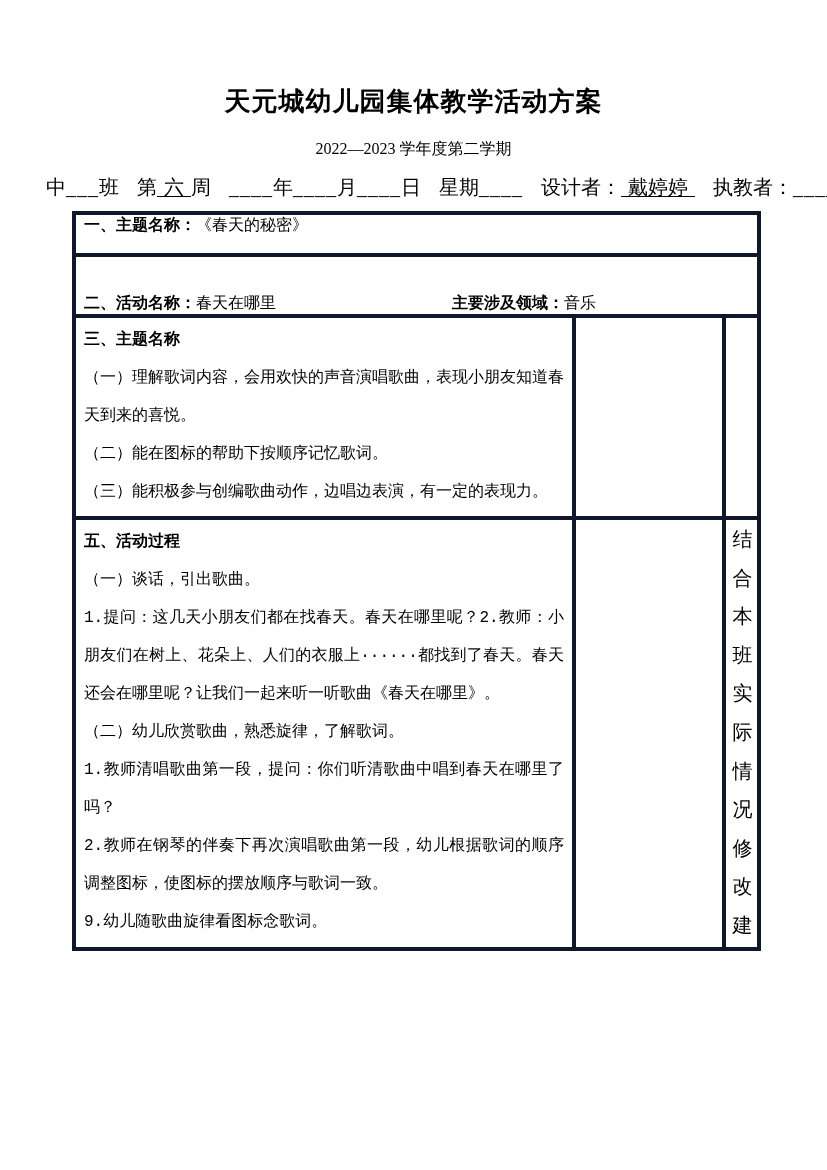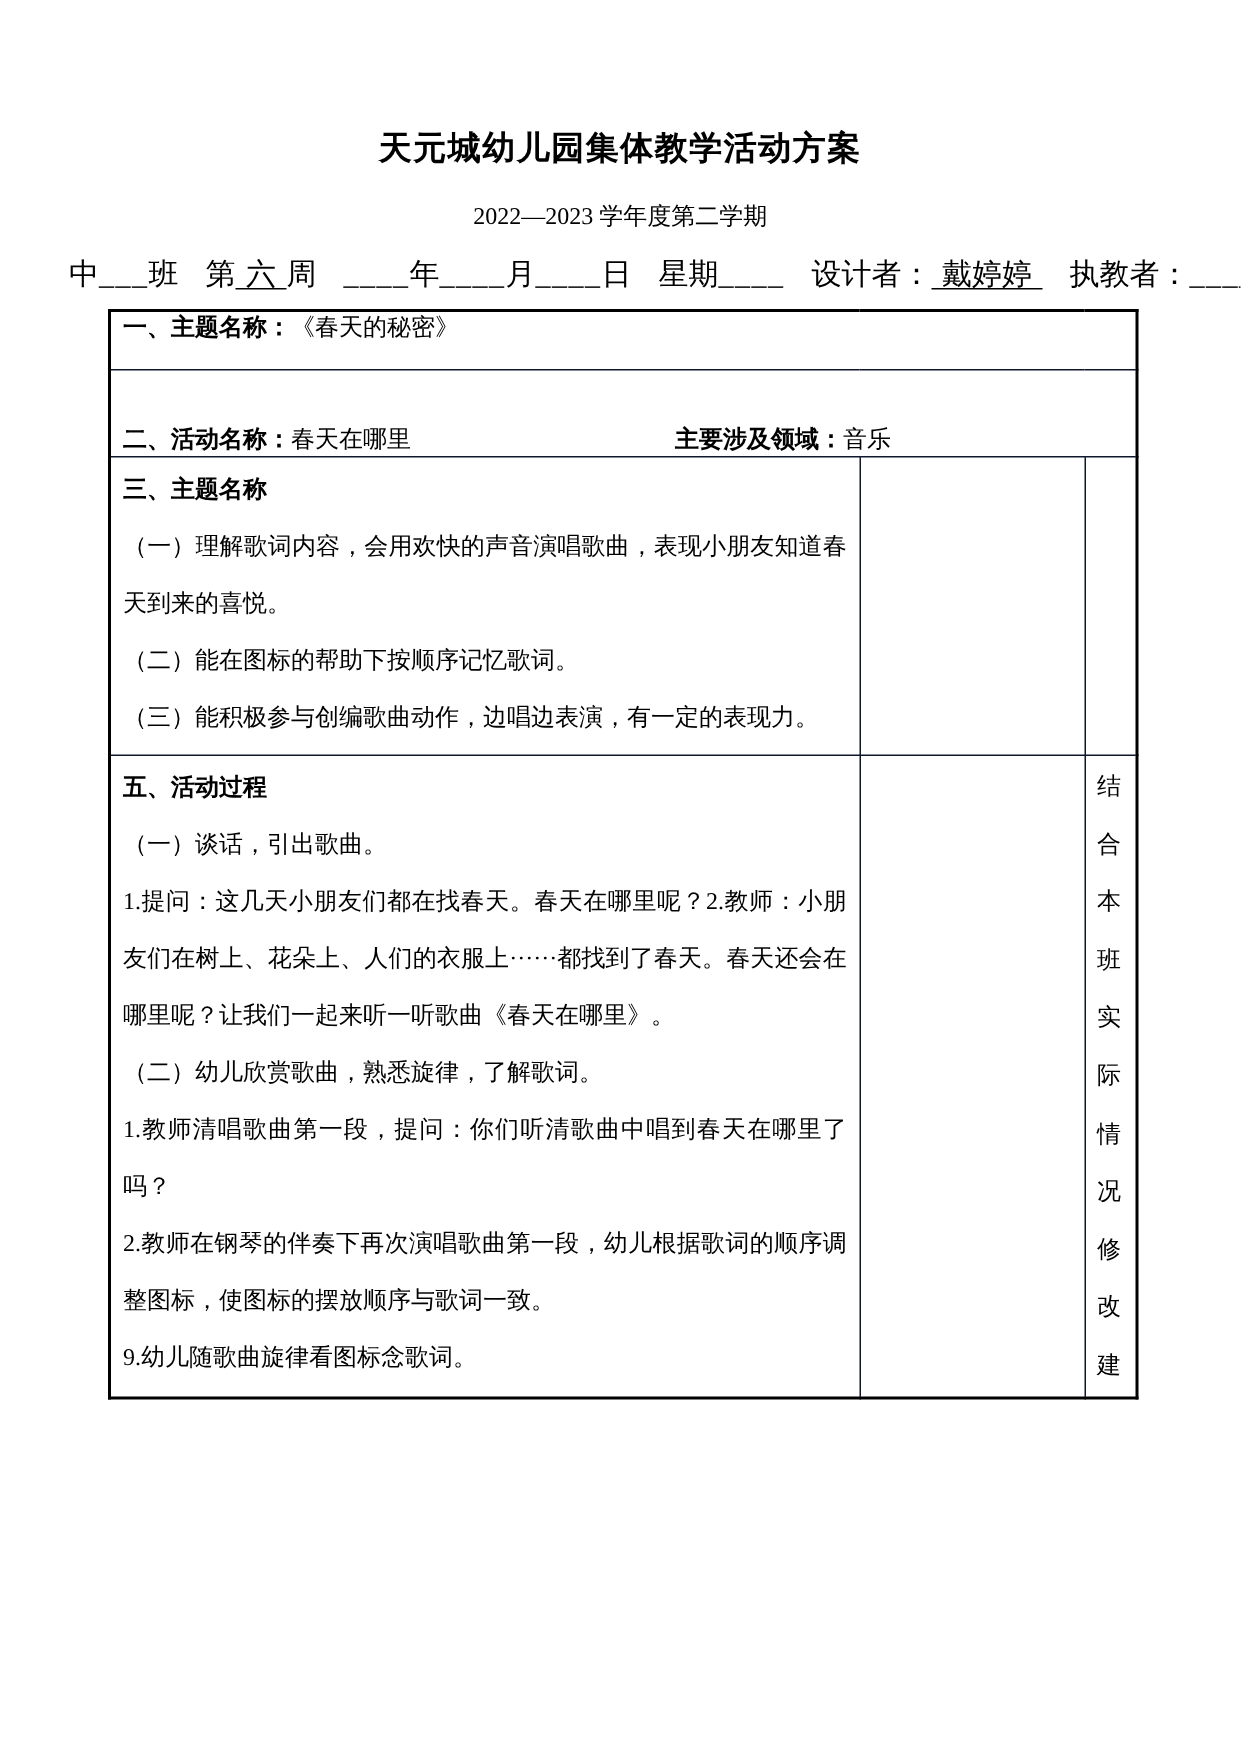--- a/index.html
+++ b/index.html
@@ -10,21 +10,21 @@
     font-family: "Liberation Serif", "DejaVu Serif", serif;
     overflow: hidden;
   }
   .page { width: 827px; height: 1170px; position: relative; }
 
   .title {
     margin-top: 84px;
     text-align: center;
     font-family: "Liberation Sans", "DejaVu Sans", sans-serif;
     font-weight: bold;
-    font-size: 22px;
+    font-size: 26px;
     letter-spacing: 1px;
   }
   .subtitle {
     margin-top: 20px;
     text-align: center;
     font-size: 16px;
   }
 
   .info {
     margin: 14px 0 0 46px;
@@ -43,24 +43,25 @@
   }
 
   table.doc-table {
     margin: 10px 0 0 72px;
     border-collapse: collapse;
     table-layout: fixed;
     width: 685px;
     border: 2px solid #000;
   }
   table.doc-table td {
-    border: 1px solid #0f172a;
+    border: 4px solid #0f172a;
     font-size: 16px;
     vertical-align: top;
     overflow: hidden;
+    font-family: Liberation Mono, monospace;
   }
   td.hrow {
     height: 38px;
     vertical-align: middle;
     padding: 0 8px;
   }
   td.main { padding: 3px 8px 5px 8px; }
   td.main p {
     margin: 0;
     line-height: 38px;
@@ -68,21 +69,21 @@
   }
   td.mid { }
   td.note { padding: 0; }
   .b { font-weight: bold; }
   .seg1 { display: inline-block; width: 368px; margin-top: 36px; }
   .vtext {
     width: 18px;
     margin: 2px auto 0 auto;
     word-break: break-all;
     line-height: 38.6px;
-    font-size: 16px;
+    font-size: 20px;
     text-align: left;
   }
 </style>
 </head>
 <body>
 
 <div class="page">
 
   <div class="title">天元城幼儿园集体教学活动方案</div>
   <div class="subtitle">2022—2023 学年度第二学期</div>

